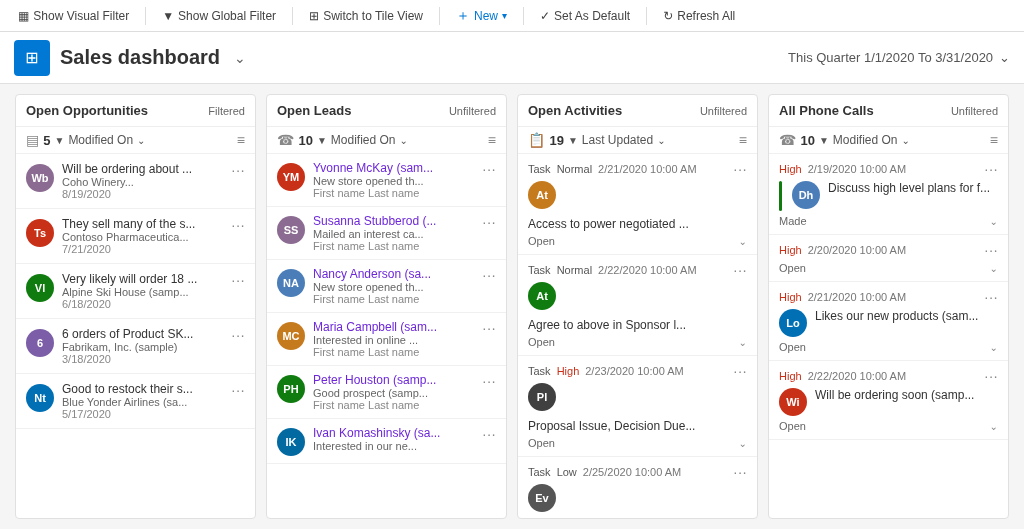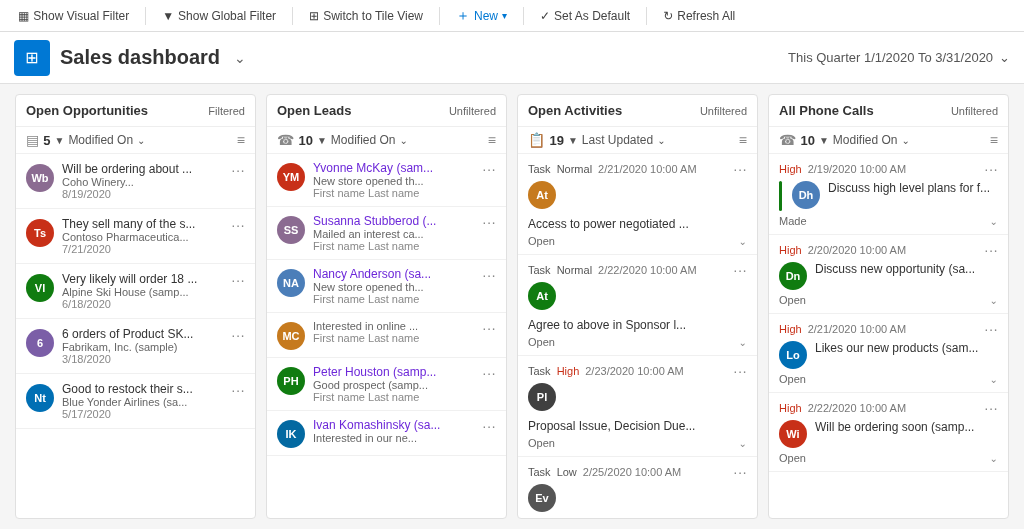--- a/index.html
+++ b/index.html
@@ -317,20 +317,21 @@
         <div class="lead-content">
           <div class="lead-name">Nancy Anderson (sa...</div>
           <div class="lead-desc">New store opened th...</div>
           <div class="lead-meta">First name Last name</div>
         </div>
         <span class="opp-more">···</span>
       </div>
       <div class="lead-item">
         <div class="opp-avatar" style="background:#c67a1e;">MC</div>
         <div class="lead-content">
+          <div class="lead-name">Maria Campbell (sam...</div>
           <div class="lead-desc">Interested in online ...</div>
           <div class="lead-meta">First name Last name</div>
         </div>
         <span class="opp-more">···</span>
       </div>
       <div class="lead-item">
         <div class="opp-avatar" style="background:#107c10;">PH</div>
         <div class="lead-content">
           <div class="lead-name">Peter Houston (samp...</div>
           <div class="lead-desc">Good prospect (samp...</div>
@@ -470,24 +471,20 @@
           <span class="phone-chevron">⌄</span>
         </div>
       </div>
 
       <div class="phone-item">
         <div class="phone-top">
           <span class="priority-high">High</span>
           <span class="phone-date">2/20/2020 10:00 AM</span>
           <span class="phone-more">···</span>
         </div>
-        <div class="phone-mid">
-          <div class="phone-avatar" style="background:#107c10;">Dn</div>
-          <span class="phone-title">Discuss new opportunity (sa...</span>
-        </div>
         <div class="phone-bottom">
           <span class="phone-status">Open</span>
           <span class="phone-chevron">⌄</span>
         </div>
       </div>
 
       <div class="phone-item">
         <div class="phone-top">
           <span class="priority-high">High</span>
           <span class="phone-date">2/21/2020 10:00 AM</span>

